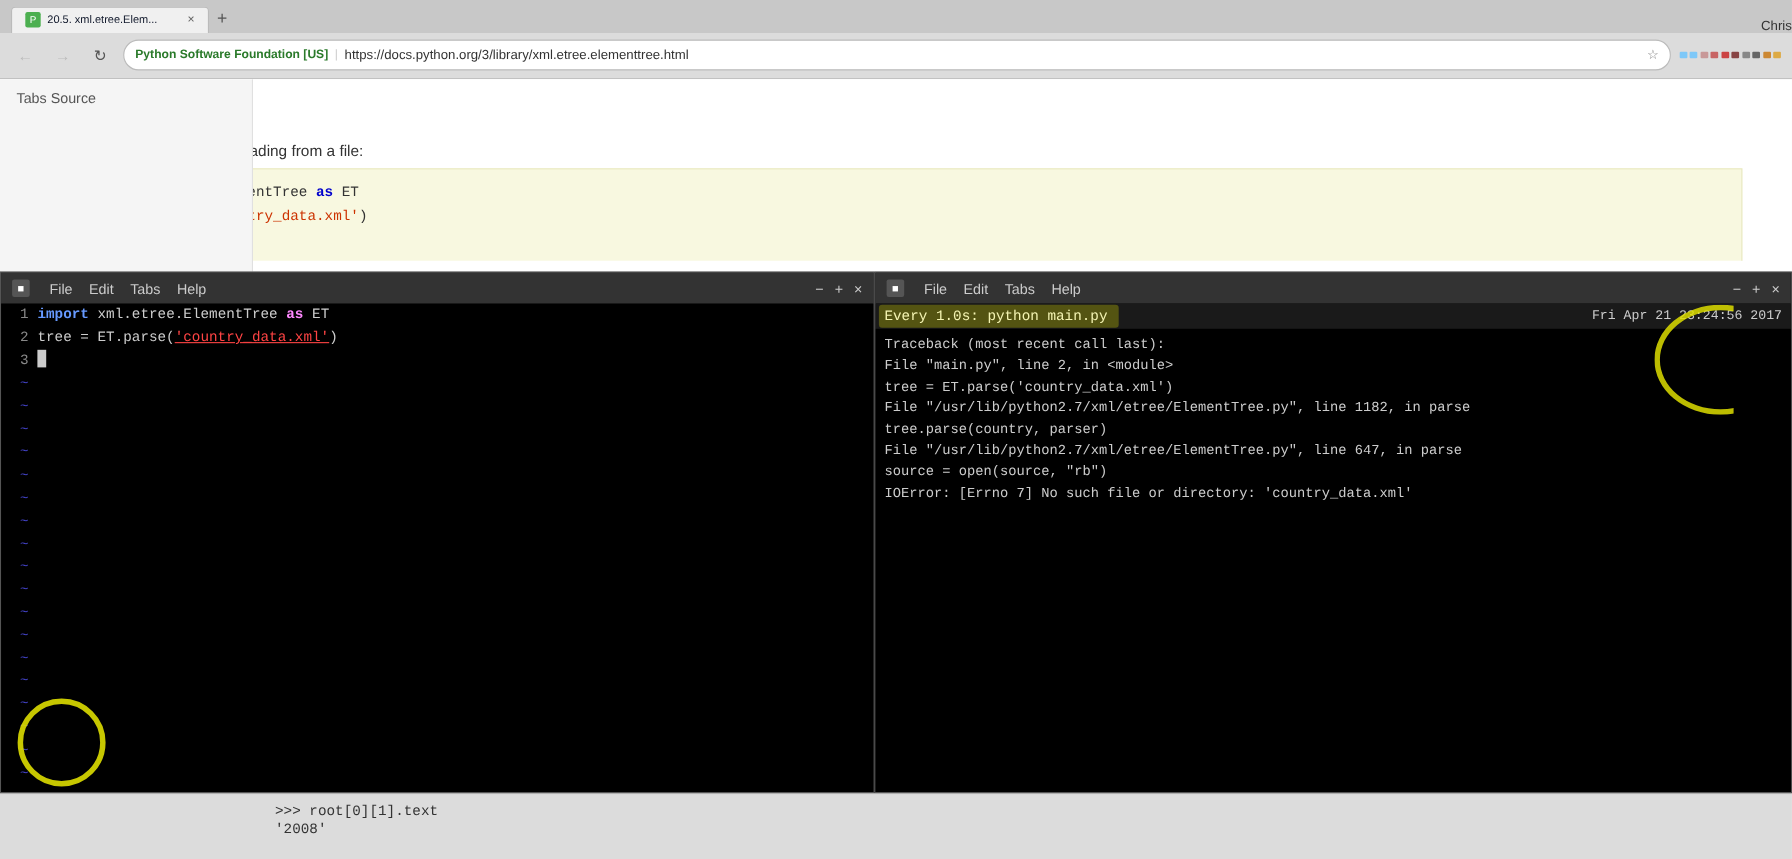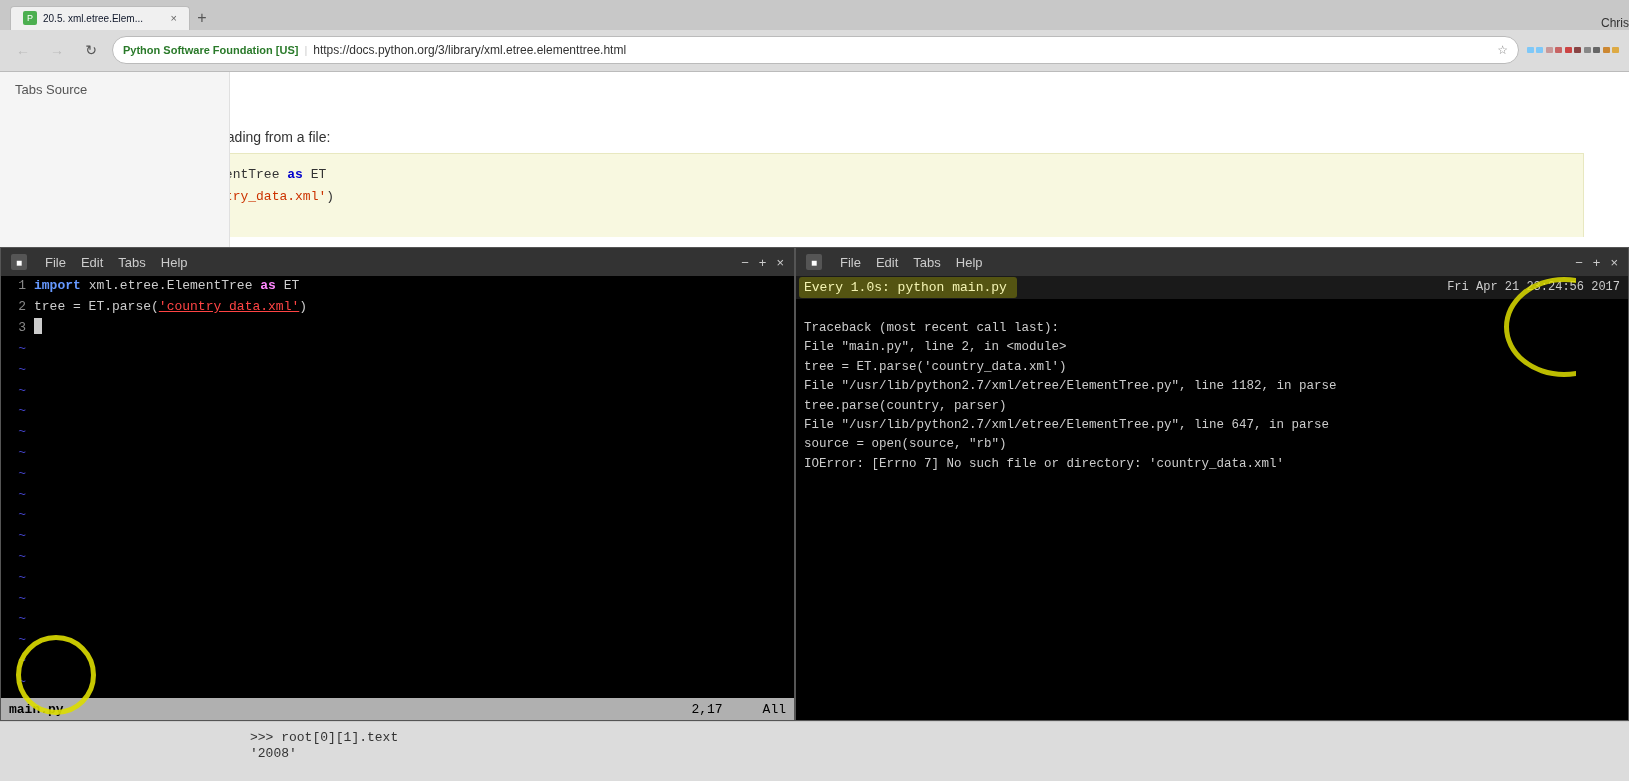--- a/index.html
+++ b/index.html
@@ -463,27 +463,20 @@
           <div style="color:#4444cc;padding:0 5px;line-height:1.6;"><span style="width:20px;display:inline-block;text-align:right;margin-right:8px;">~</span></div>
           <div style="color:#4444cc;padding:0 5px;line-height:1.6;"><span style="width:20px;display:inline-block;text-align:right;margin-right:8px;">~</span></div>
           <div style="color:#4444cc;padding:0 5px;line-height:1.6;"><span style="width:20px;display:inline-block;text-align:right;margin-right:8px;">~</span></div>
           <div style="color:#4444cc;padding:0 5px;line-height:1.6;"><span style="width:20px;display:inline-block;text-align:right;margin-right:8px;">~</span></div>
 
         </div>
       </div>
 
       <div style="position:absolute;bottom:5px;left:15px;width:80px;height:80px;border:5px solid #dddd00;border-radius:50%;opacity:0.9;"></div>
 
-      <div class="vim-status-bar" style="background:#b0b0b0;color:#000;height:22px;display:flex;align-items:center;padding:0 8px;font-family:'Courier New',monospace;font-size:13px;">
-        <span class="vim-status-filename" style="font-weight:bold;">main.py</span>
-        <span style="flex:1;"></span>
-        <span>2,17</span>
-        <span style="margin:0 20px;"></span>
-        <span>All</span>
-      </div>
     </div>
 
     <div class="terminal-right" style="flex:1;background:#000;display:flex;flex-direction:column;border:1px solid #555;">
 
       <div class="terminal-title-bar" style="background:#333;height:28px;display:flex;align-items:center;padding:0 10px;gap:8px;">
         <div class="terminal-icon" style="width:16px;height:16px;background:#555;border-radius:2px;display:flex;align-items:center;justify-content:center;color:white;font-size:10px;">■</div>
         <div class="terminal-menu" style="display:flex;gap:15px;font-size:13px;color:#ccc;margin-left:10px;">
           <span>File</span>
           <span>Edit</span>
           <span>Tabs</span>
@@ -499,21 +492,21 @@
 
       <div style="background:#1a1a1a;padding:4px 8px;display:flex;justify-content:space-between;font-family:'Courier New',monospace;font-size:13px;">
         <span style="position:relative;">
           <span style="color:#fff;">Every 1.0s: python main.py</span>
           
           <span style="position:absolute;top:-3px;left:-5px;right:-10px;bottom:-3px;background:rgba(220,220,0,0.3);border-radius:3px;"></span>
         </span>
         <span style="color:#ccc;font-size:12px;">Fri Apr 21 23:24:56 2017</span>
       </div>
 
-      <div class="terminal-right-content" style="flex:1;background:#000;color:#ccc;font-family:'Courier New',monospace;font-size:12.5px;padding:20px 8px;overflow:hidden;">
+      <div class="terminal-right-content" style="flex:1;background:#000;color:#ccc;font-family:'Courier New',monospace;font-size:12.5px;padding:5px 8px;overflow:hidden;">
         <div style="line-height:1.55;">Traceback (most recent call last):</div>
         <div style="line-height:1.55;">  File "main.py", line 2, in &lt;module&gt;</div>
         <div style="line-height:1.55;">    tree = ET.parse('country_data.xml')</div>
         <div style="line-height:1.55;">  File "/usr/lib/python2.7/xml/etree/ElementTree.py", line 1182, in parse</div>
         <div style="line-height:1.55;">    tree.parse(country, parser)</div>
         <div style="line-height:1.55;">  File "/usr/lib/python2.7/xml/etree/ElementTree.py", line 647, in parse</div>
         <div style="line-height:1.55;">    source = open(source, "rb")</div>
         <div style="line-height:1.55;">IOError: [Errno 7] No such file or directory: 'country_data.xml'</div>
       </div>
 

